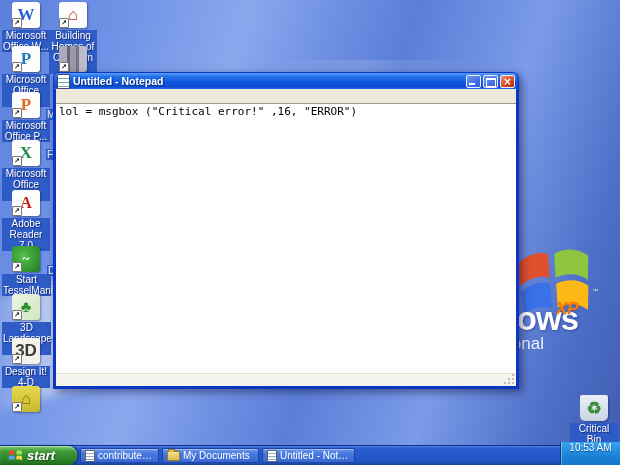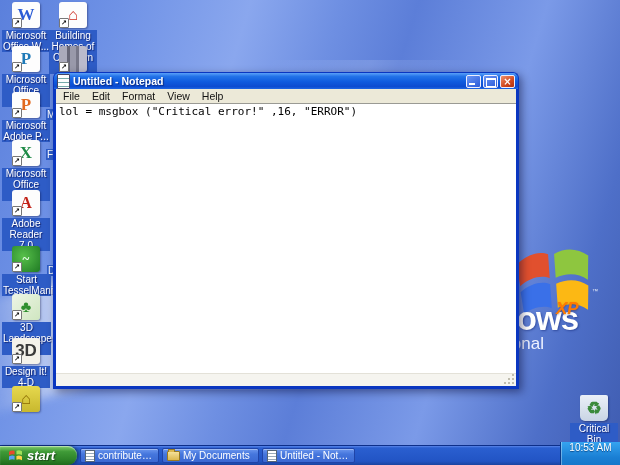--- a/index.html
+++ b/index.html
@@ -118,21 +118,21 @@
 <div class="dicon" style="left:2px;top:2px;">
   <div class="tile t-word sc">W</div>
   <span class="dlabel">Microsoft Office W...</span>
 </div>
 <div class="dicon" style="left:2px;top:46px;">
   <div class="tile t-pub sc">P</div>
   <span class="dlabel">Microsoft Office Publ...</span>
 </div>
 <div class="dicon" style="left:2px;top:92px;">
   <div class="tile t-ppt sc">P</div>
-  <span class="dlabel">Microsoft Adobe P...</span>
+  <span class="dlabel">Microsoft Office P...</span>
 </div>
 <div class="dicon" style="left:2px;top:140px;">
   <div class="tile t-xl sc">X</div>
   <span class="dlabel">Microsoft Office Ex...</span>
 </div>
 <div class="dicon" style="left:2px;top:190px;">
   <div class="tile t-adobe sc">A</div>
   <span class="dlabel">Adobe Reader 7.0</span>
 </div>
 <div class="dicon" style="left:2px;top:246px;">
@@ -172,27 +172,20 @@
   <div class="titlebar">
     <span class="wicon"></span>
     <span class="wtitle">Untitled - Notepad</span>
     <span class="wbtns">
       <span class="wbtn min"></span>
       <span class="wbtn max"></span>
       <span class="wbtn close">×</span>
     </span>
   </div>
   <div class="frame">
-    <div class="menubar">
-      <span class="menu">File</span>
-      <span class="menu">Edit</span>
-      <span class="menu">Format</span>
-      <span class="menu">View</span>
-      <span class="menu">Help</span>
-    </div>
     <div class="client">
       <div class="nptext">lol = msgbox ("Critical error!" ,16, "ERROR")</div>
       <div class="hstrip"></div>
       <div class="grip">
           <i></i>
         </div>
     </div>
   </div>
 </div>
 

